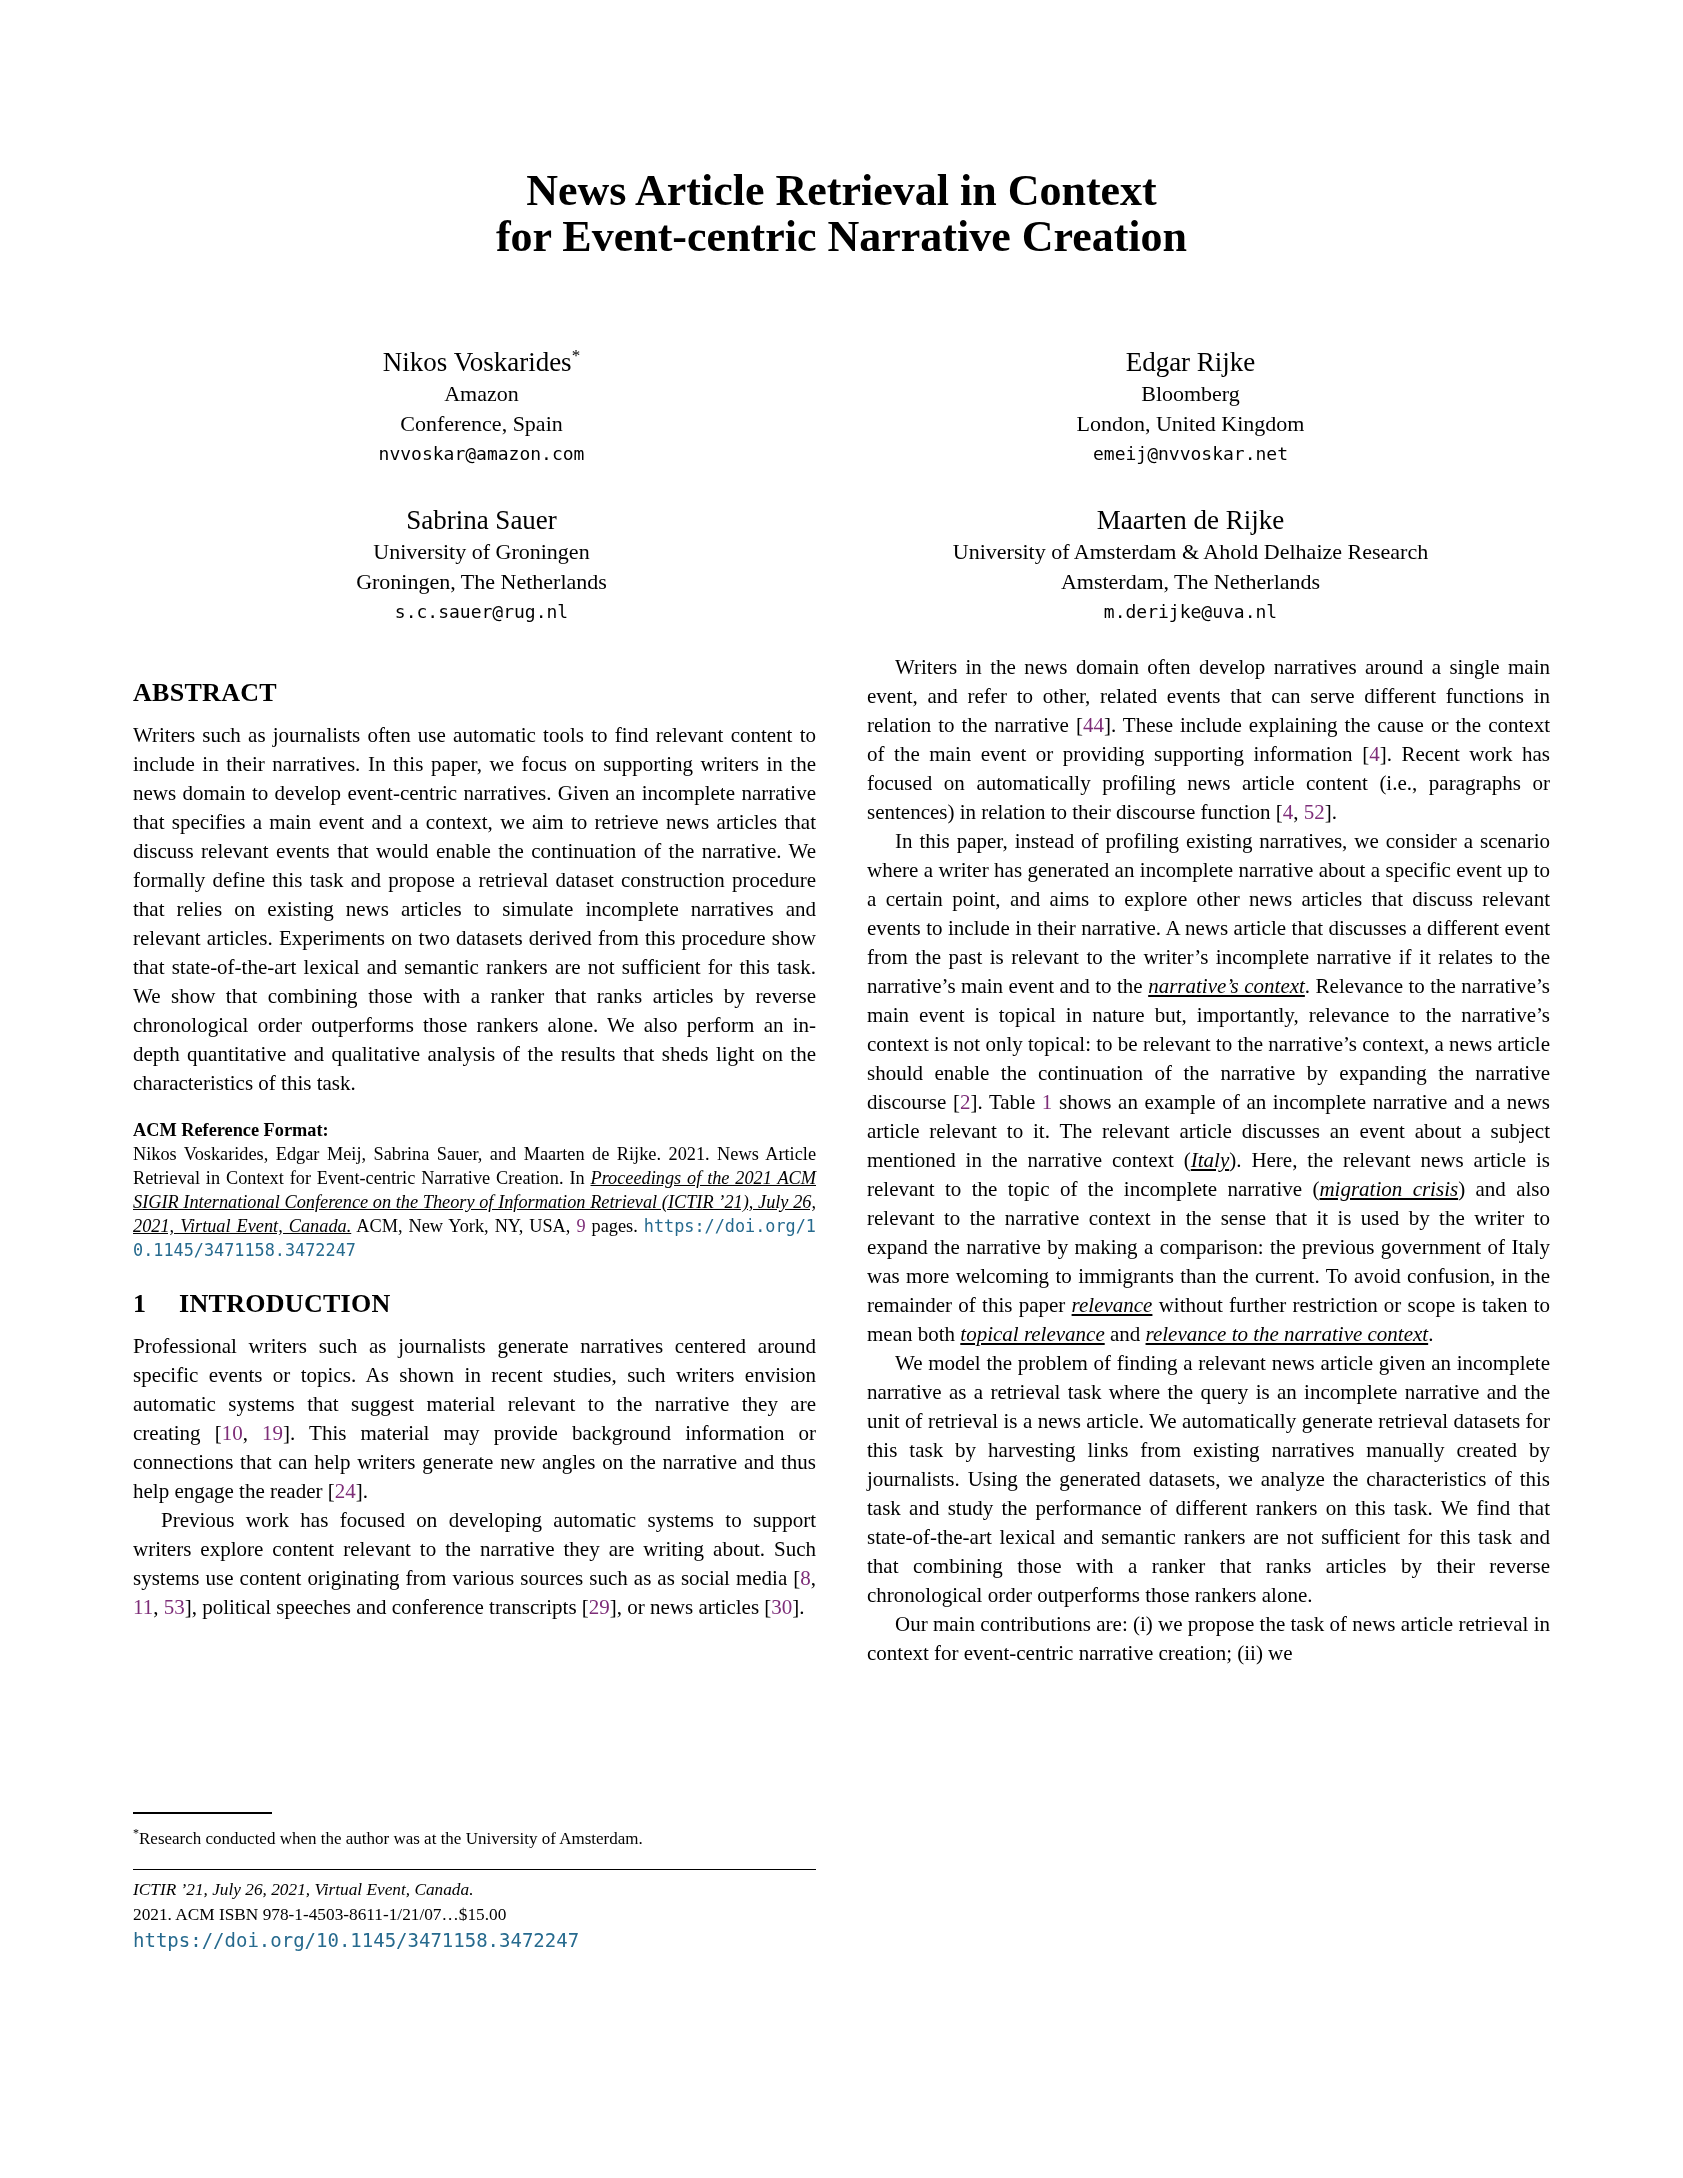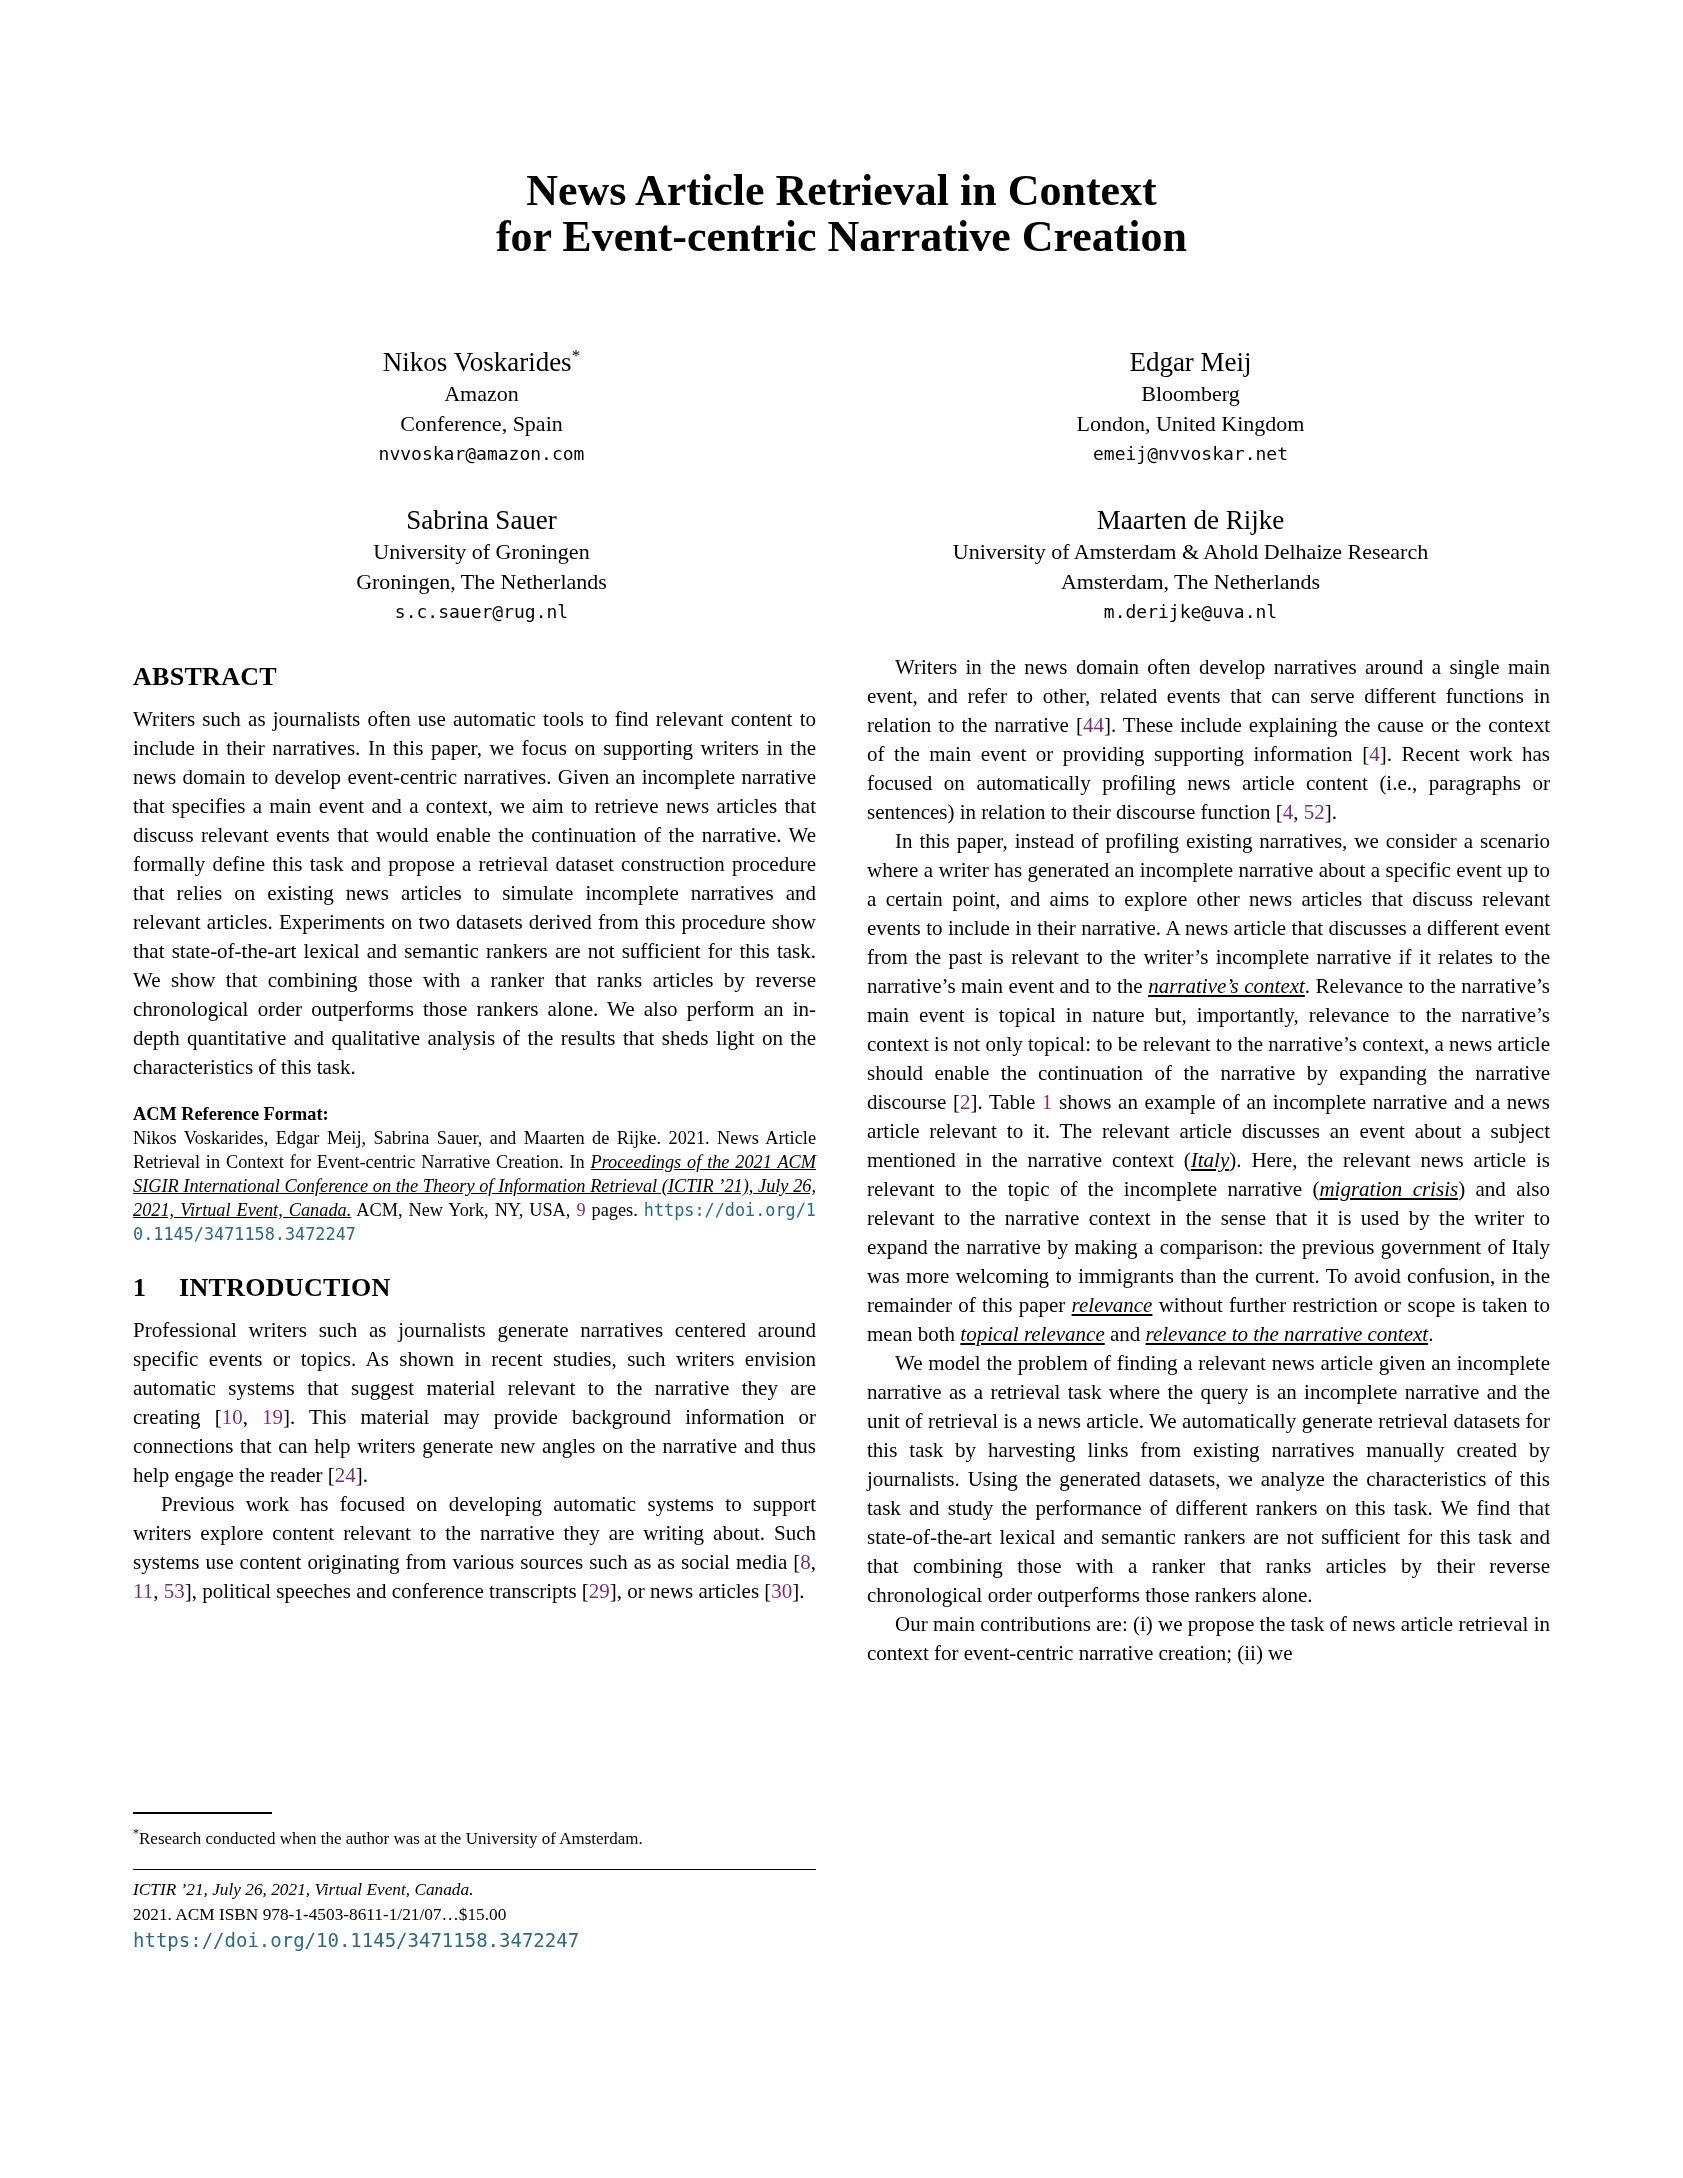--- a/index.html
+++ b/index.html
@@ -37,21 +37,21 @@
     hyphens: auto; -webkit-hyphens: auto;
   }
   .body-text p { margin: 0; }
   .indent { text-indent: 28px; }
   .sec-heading {
     font-size: 26px; font-weight: bold;
     margin: 0 0 12px 0; line-height: 32px;
     letter-spacing: 0.3px;
   }
   .sec-heading .sec-num { display: inline-block; width: 46px; }
-  .abstract-heading { margin-top: 8px; }
+  .abstract-heading { margin-top: 24px; }
   .intro-heading { margin-top: 26px; }
   .refblock {
     margin-top: 20px;
     font-size: 18.3px; line-height: 24px;
     text-align: justify;
   }
   .refblock .refhead { font-weight: bold; }
   .seg-i { font-style: italic; text-decoration: underline; }
   .seg-cite { color: var(--cite-color, #7D2D78); }
   .seg-link {
@@ -83,21 +83,21 @@
 </div>
 
 <div class="authors">
   <div class="author">
     <div class="name"><span>Nikos Voskarides</span><sup>*</sup></div>
     <div class="affil">Amazon</div>
     <div class="affil">Conference, Spain</div>
     <div class="email">nvvoskar@amazon.com</div>
   </div>
   <div class="author">
-    <div class="name"><span>Edgar Meij</span><sup></sup></div>
+    <div class="name"><span>Edgar Rijke</span><sup></sup></div>
     <div class="affil">Bloomberg</div>
     <div class="affil">London, United Kingdom</div>
     <div class="email">emeij@nvvoskar.net</div>
   </div>
   <div class="author">
     <div class="name"><span>Sabrina Sauer</span><sup></sup></div>
     <div class="affil">University of Groningen</div>
     <div class="affil">Groningen, The Netherlands</div>
     <div class="email">s.c.sauer@rug.nl</div>
   </div>

